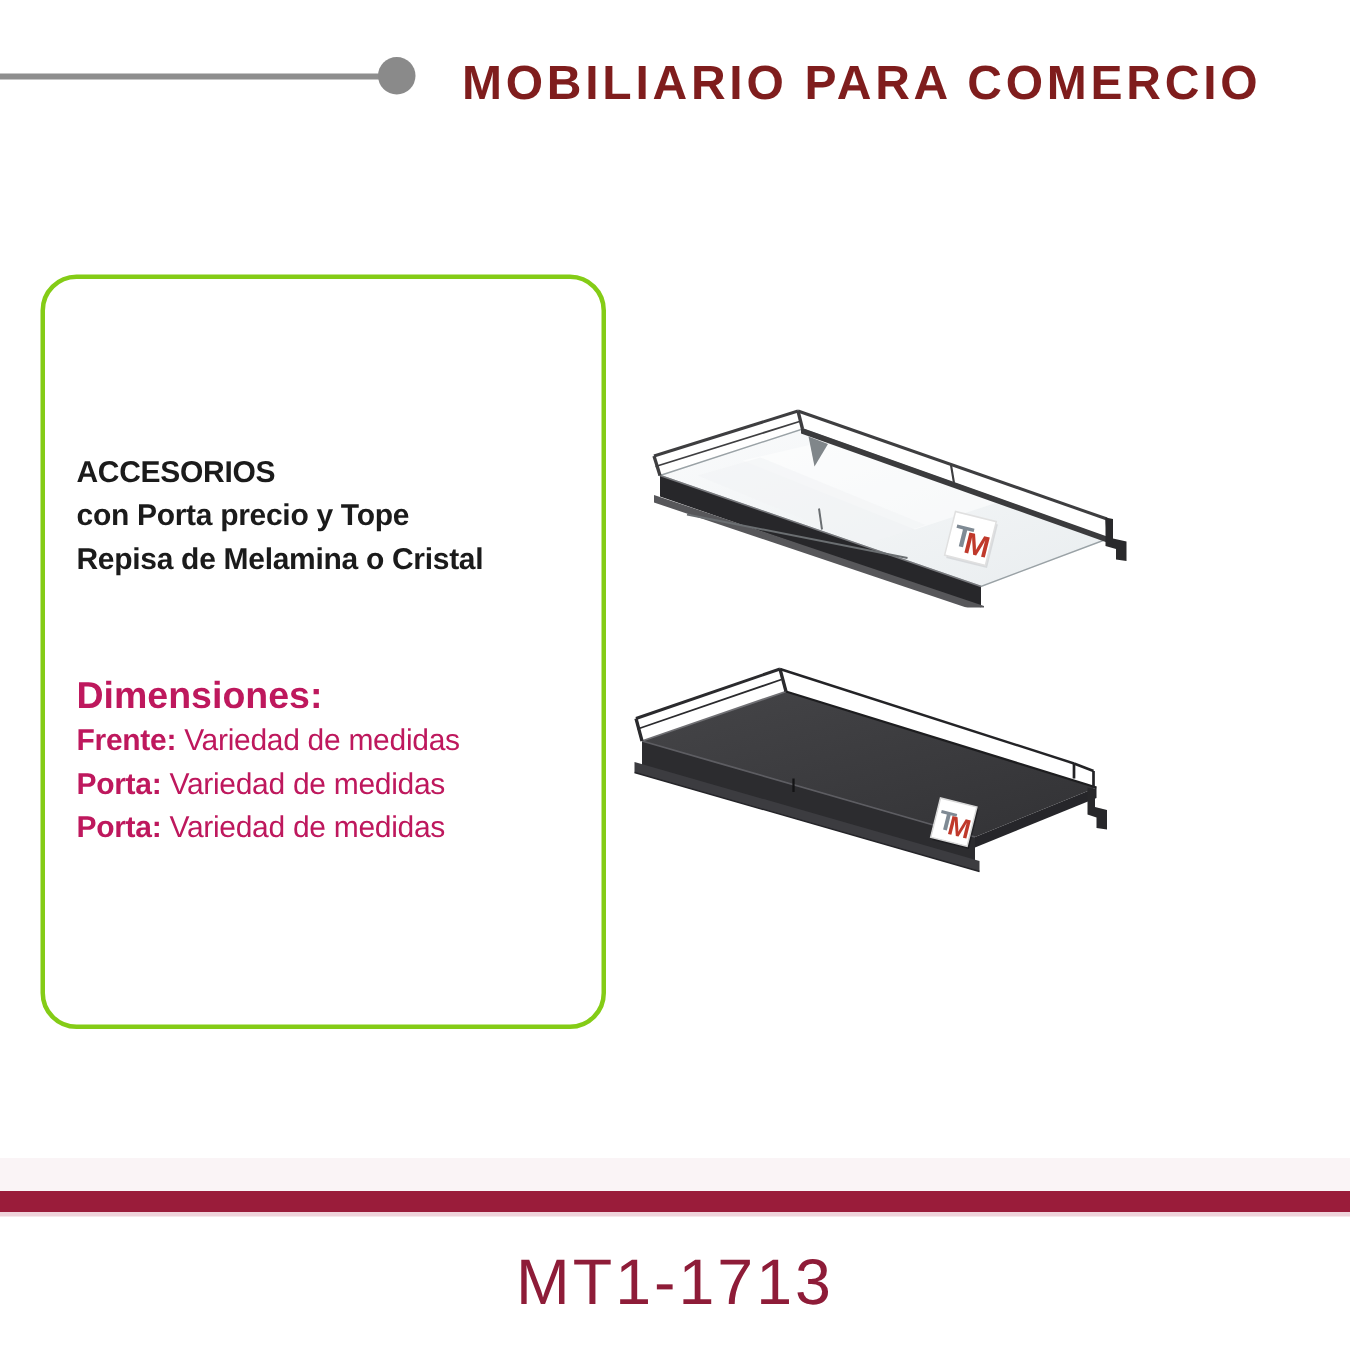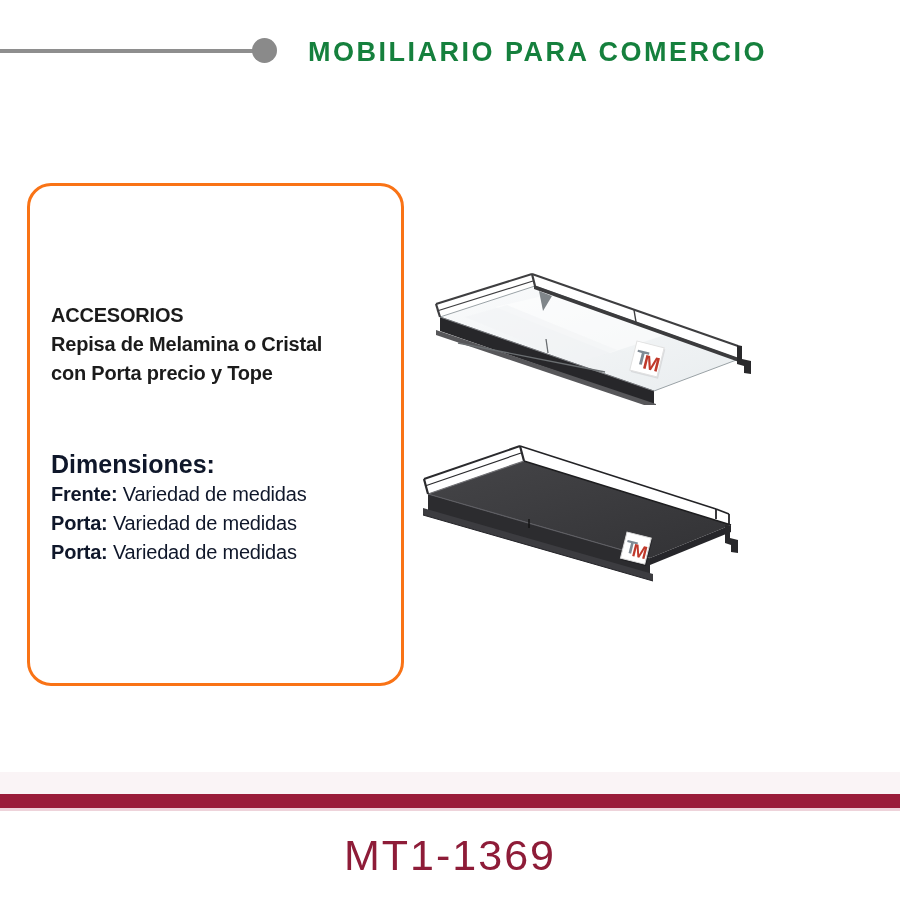--- a/index.html
+++ b/index.html
@@ -4,31 +4,31 @@
 <style>
   html,body{margin:0;padding:0;background:#ffffff;}
   #page{
     position:relative;width:900px;height:902px;background:#ffffff;overflow:hidden;
     font-family:"Liberation Sans", sans-serif;
   }
   
   .hdr-line{position:absolute;left:0;top:49px;width:253px;height:4px;background:#8e8e8e;}
   .hdr-dot{position:absolute;left:252px;top:38px;width:25px;height:25px;border-radius:50%;background:#8a8a8a;}
   .hdr-title{
-    position:absolute;left:308px;top:37px;font-size:27px;font-weight:bold;
-    color:#15803d;letter-spacing:2.5px;white-space:nowrap;
+    position:absolute;left:308px;top:37px;font-size:32px;font-weight:bold;
+    color:#7f1d1d;letter-spacing:2.5px;white-space:nowrap;
   }
   
   .info-box{
     position:absolute;left:27px;top:183px;width:371px;height:497px;
-    border:3px solid #f97316;border-radius:24px;background:#ffffff;
+    border:3px solid #84cc16;border-radius:24px;background:#ffffff;
   }
   .desc-block{position:absolute;left:21px;top:115px;color:#1b1b1b;
     font-size:20px;font-weight:bold;line-height:29px;letter-spacing:-0.2px;white-space:nowrap;}
-  .dim-block{position:absolute;left:21px;top:262px;color:#0f172a;white-space:nowrap;}
+  .dim-block{position:absolute;left:21px;top:262px;color:#be185d;white-space:nowrap;}
   .dim-title{font-size:25px;font-weight:bold;line-height:32px;}
   .dim-row{font-size:20px;line-height:29px;letter-spacing:-0.2px;}
   .dim-row b{font-weight:bold;text-align:right;}
   
   .shelf-1{position:absolute;left:425px;top:255px;}
   .shelf-2{position:absolute;left:413px;top:435px;}
   
   .foot-tint{position:absolute;left:0;top:772px;width:900px;height:22px;background:#faf4f6;}
   .foot-bar{position:absolute;left:0;top:794px;width:900px;height:14px;background:#9a1c3a;}
   .foot-bar-edge{position:absolute;left:0;top:808px;width:900px;height:3px;background:#eed3da;}
@@ -42,22 +42,22 @@
 
 <div id="page">
 
   <div class="hdr-line"></div>
   <div class="hdr-dot"></div>
   <div class="hdr-title">MOBILIARIO PARA COMERCIO</div>
 
   <div class="info-box">
     <div class="desc-block">
       <div>ACCESORIOS</div>
+      <div>con Porta precio y Tope</div>
       <div>Repisa de Melamina o Cristal</div>
-      <div>con Porta precio y Tope</div>
     </div>
     <div class="dim-block">
       <div class="dim-title">Dimensiones:</div>
       <div class="dim-row">
         <b>Frente:</b>
         <span>Variedad de medidas</span>
       </div>
       <div class="dim-row">
         <b>Porta:</b>
         <span>Variedad de medidas</span>
@@ -154,15 +154,15 @@
       <rect x="1.5" y="1.5" width="25" height="27" fill="#17171a" opacity="0.6"></rect>
       <rect x="0" y="0" width="25" height="27" fill="#ffffff" stroke="#d8d8d8"></rect>
       <text x="2.5" y="20" font-size="18" font-weight="bold" fill="#7f8a94">T</text>
       <text x="9.5" y="22" font-size="18" font-weight="bold" fill="#c0392b">M</text>
     </g>
   </svg>
 
   <div class="foot-tint"></div>
   <div class="foot-bar"></div>
   <div class="foot-bar-edge"></div>
-  <div class="product-code">MT1-1369</div>
+  <div class="product-code">MT1-1713</div>
 
 </div>
 
 </body></html>

